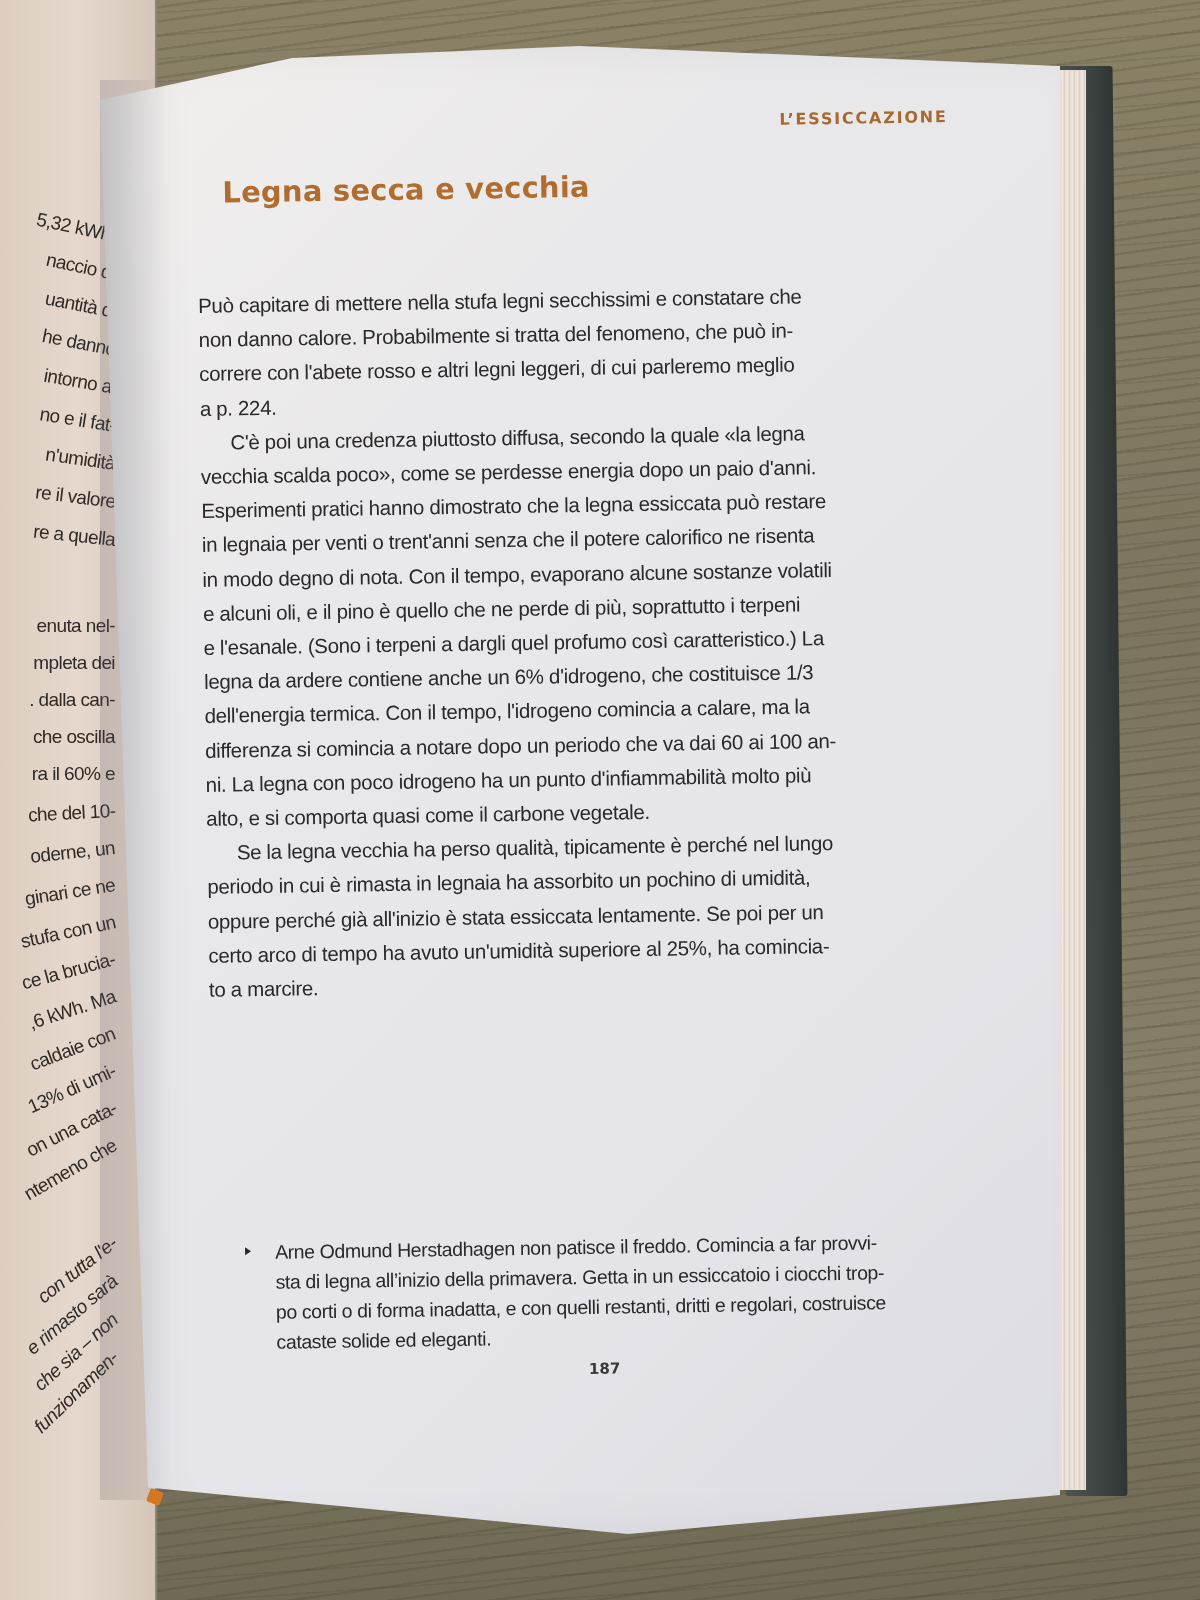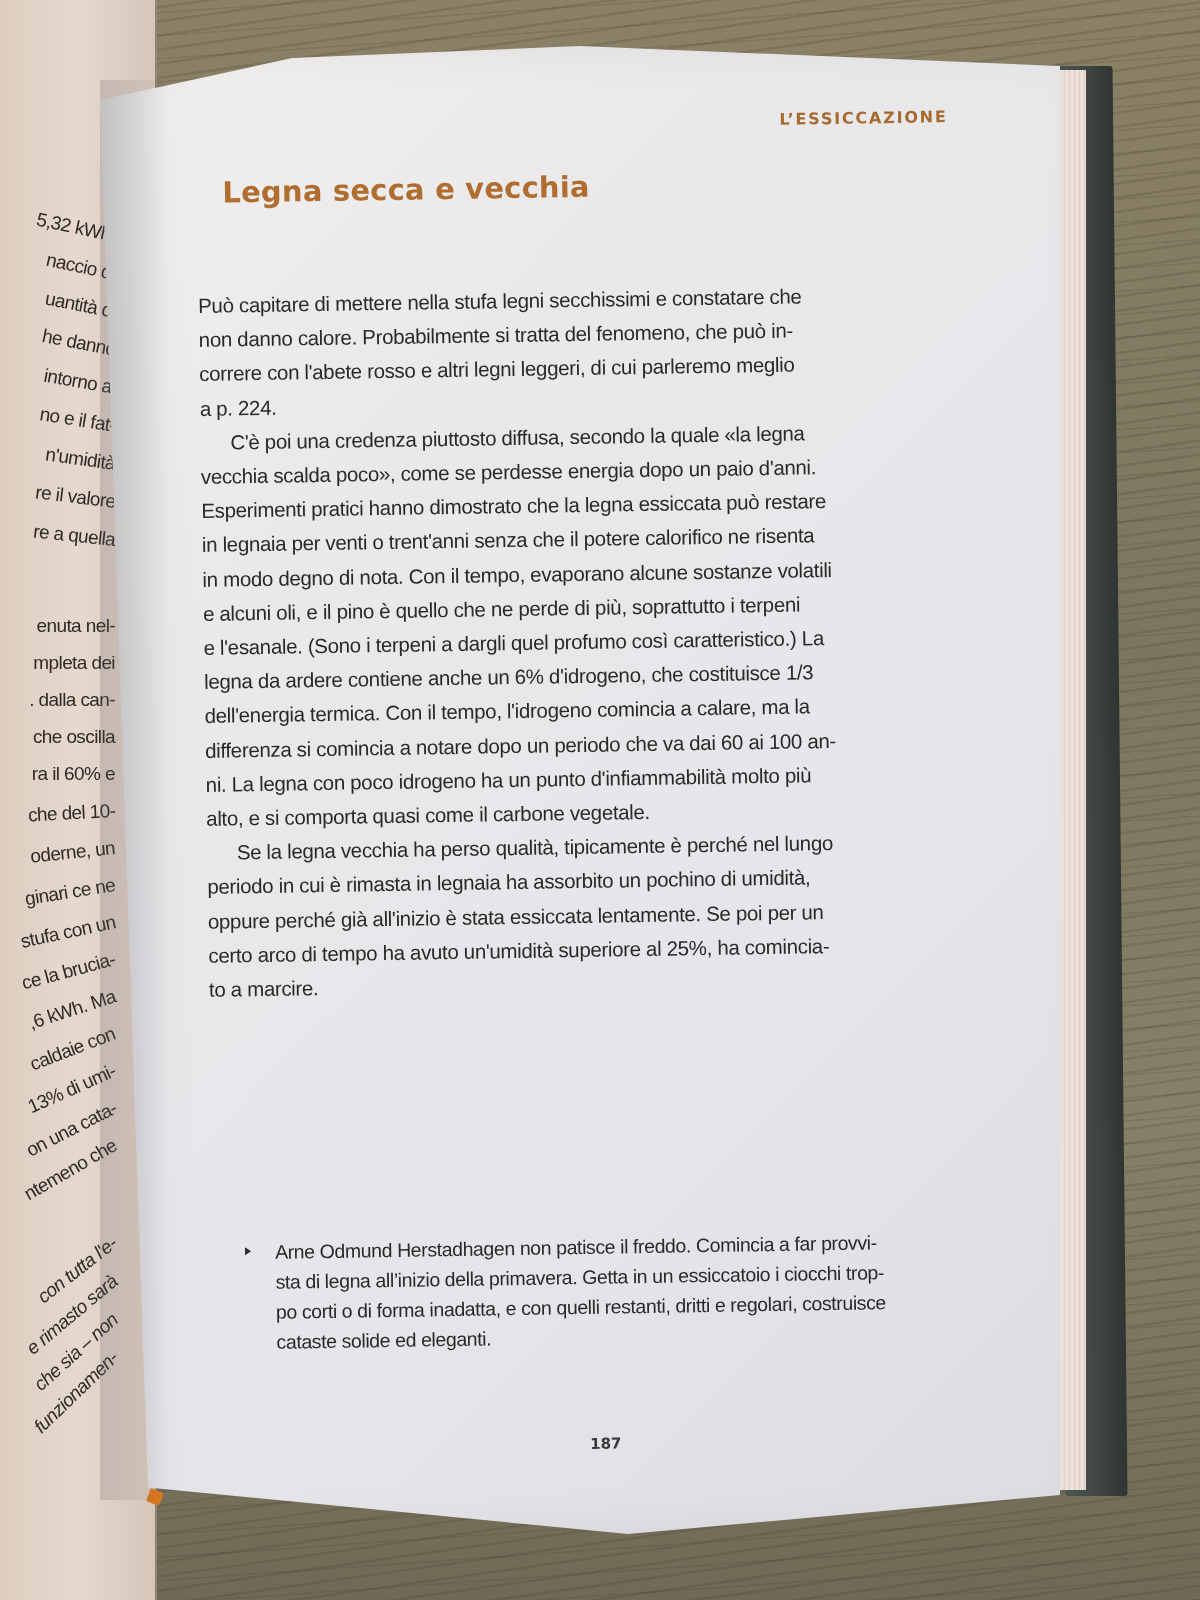--- a/index.html
+++ b/index.html
@@ -80,21 +80,21 @@
       font-family: "Liberation Sans", sans-serif; font-size: 19.5px; line-height: 30px;
       color: #2a2828; letter-spacing: -0.4px;
     }
     .bullet {
       position: absolute; left: 0; top: 10px; width: 0; height: 0;
       border-top: 4px solid transparent; border-bottom: 4px solid transparent;
       border-left: 6px solid #2a2828;
     }
     .note-lines { margin-left: 30px; }
     .page-number {
-      position: absolute; left: 580px; top: 1435px;
+      position: absolute; left: 580px; top: 1360px;
       font-family: "DejaVu Sans", sans-serif; font-weight: bold; font-size: 15px;
       color: #3a3838;
     }
   </style>
 </head>
 <body>
 
 <div class="wood-grain"></div>
 <div class="cover-edge"></div>
 <div class="page-stack"></div>

